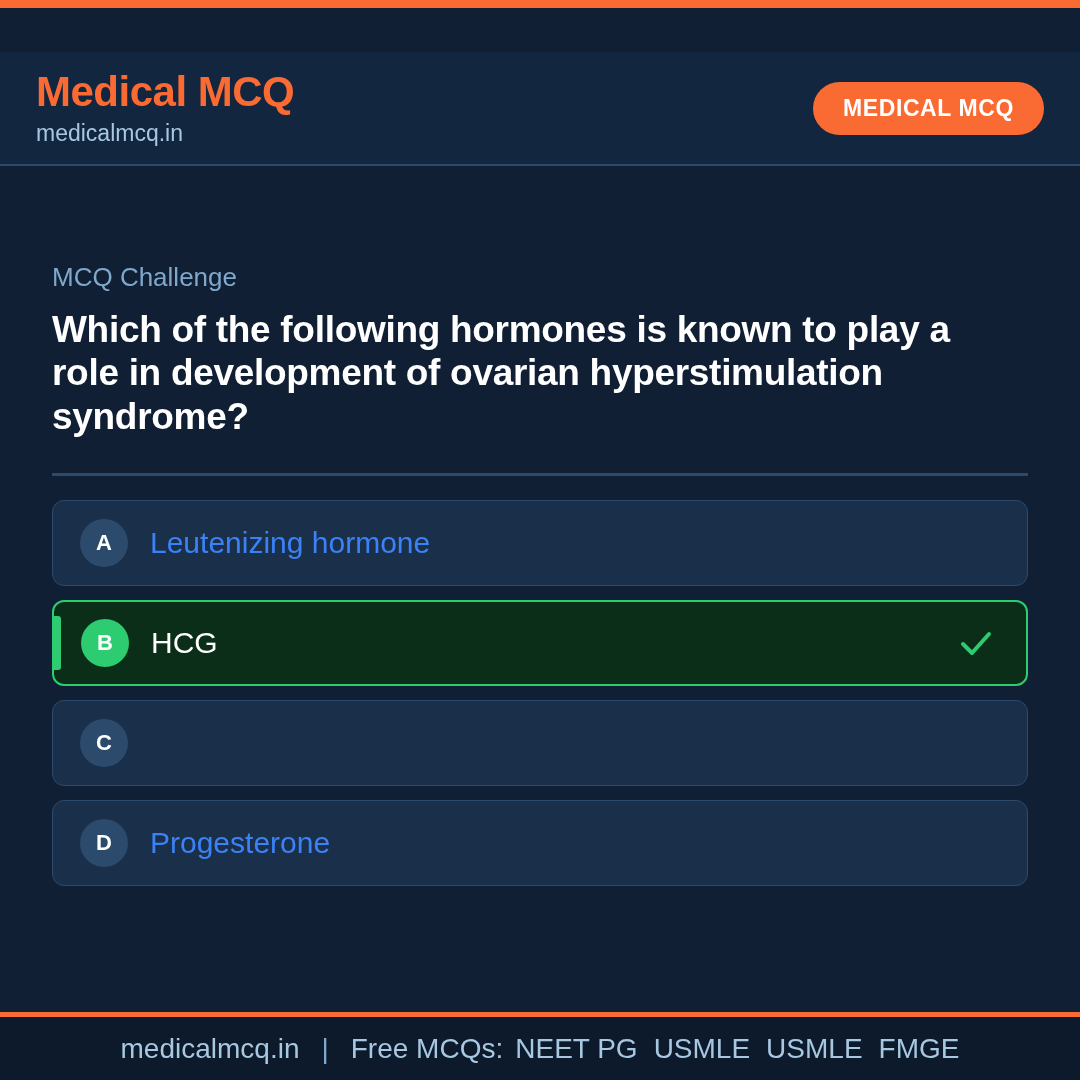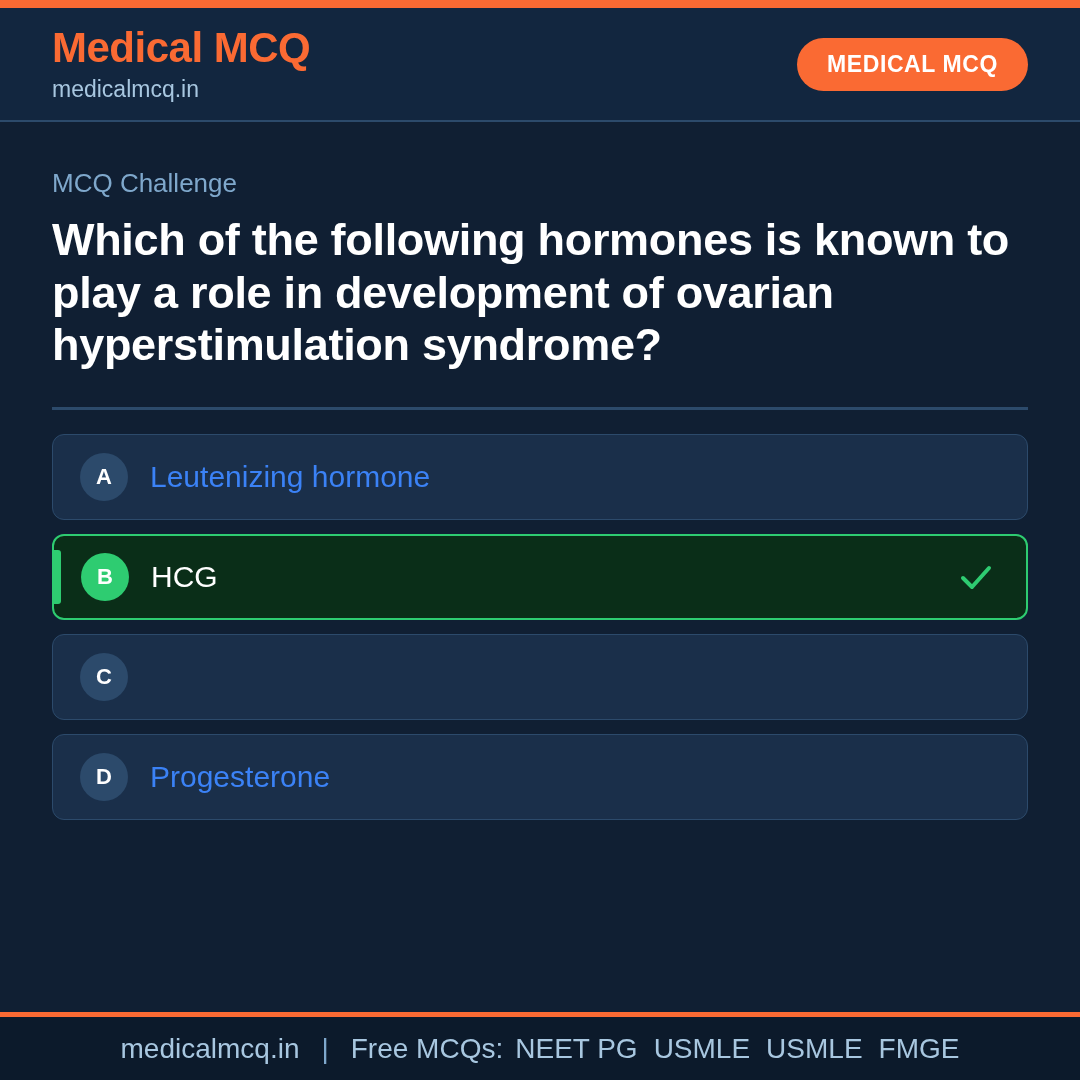--- a/index.html
+++ b/index.html
@@ -25,21 +25,22 @@
   }
 
   
   .header {
     flex: 0 0 114px;
     background: #12263F;
     border-bottom: 2px solid #2C4A6B;
     display: flex;
     align-items: center;
     justify-content: space-between;
-    padding: 0 52px;
+    padding: 0 36px;
+    margin-top: 44px;
   }
 
   .brand-block {
     display: flex;
     flex-direction: column;
     justify-content: center;
   }
 
   .brand-title {
     font-size: 42px;
@@ -63,35 +64,35 @@
     font-weight: bold;
     letter-spacing: 0.6px;
     padding: 13px 30px;
     border-radius: 40px;
     white-space: nowrap;
   }
 
   
   .main {
     flex: 1 1 auto;
-    padding: 48px 52px 0 52px;
+    padding: 98px 52px 0 52px;
     display: flex;
     flex-direction: column;
     min-height: 0;
   }
 
   .eyebrow {
     font-size: 26px;
     color: #7FA8CC;
     line-height: 1.0;
     margin-bottom: 18px;
   }
 
   .question {
-    font-size: 45px;
+    font-size: 37px;
     font-weight: bold;
     color: #FFFFFF;
     line-height: 1.17;
     letter-spacing: -0.3px;
     max-width: 960px;
   }
 
   .divider {
     height: 3px;
     background: #2C4A6B;

